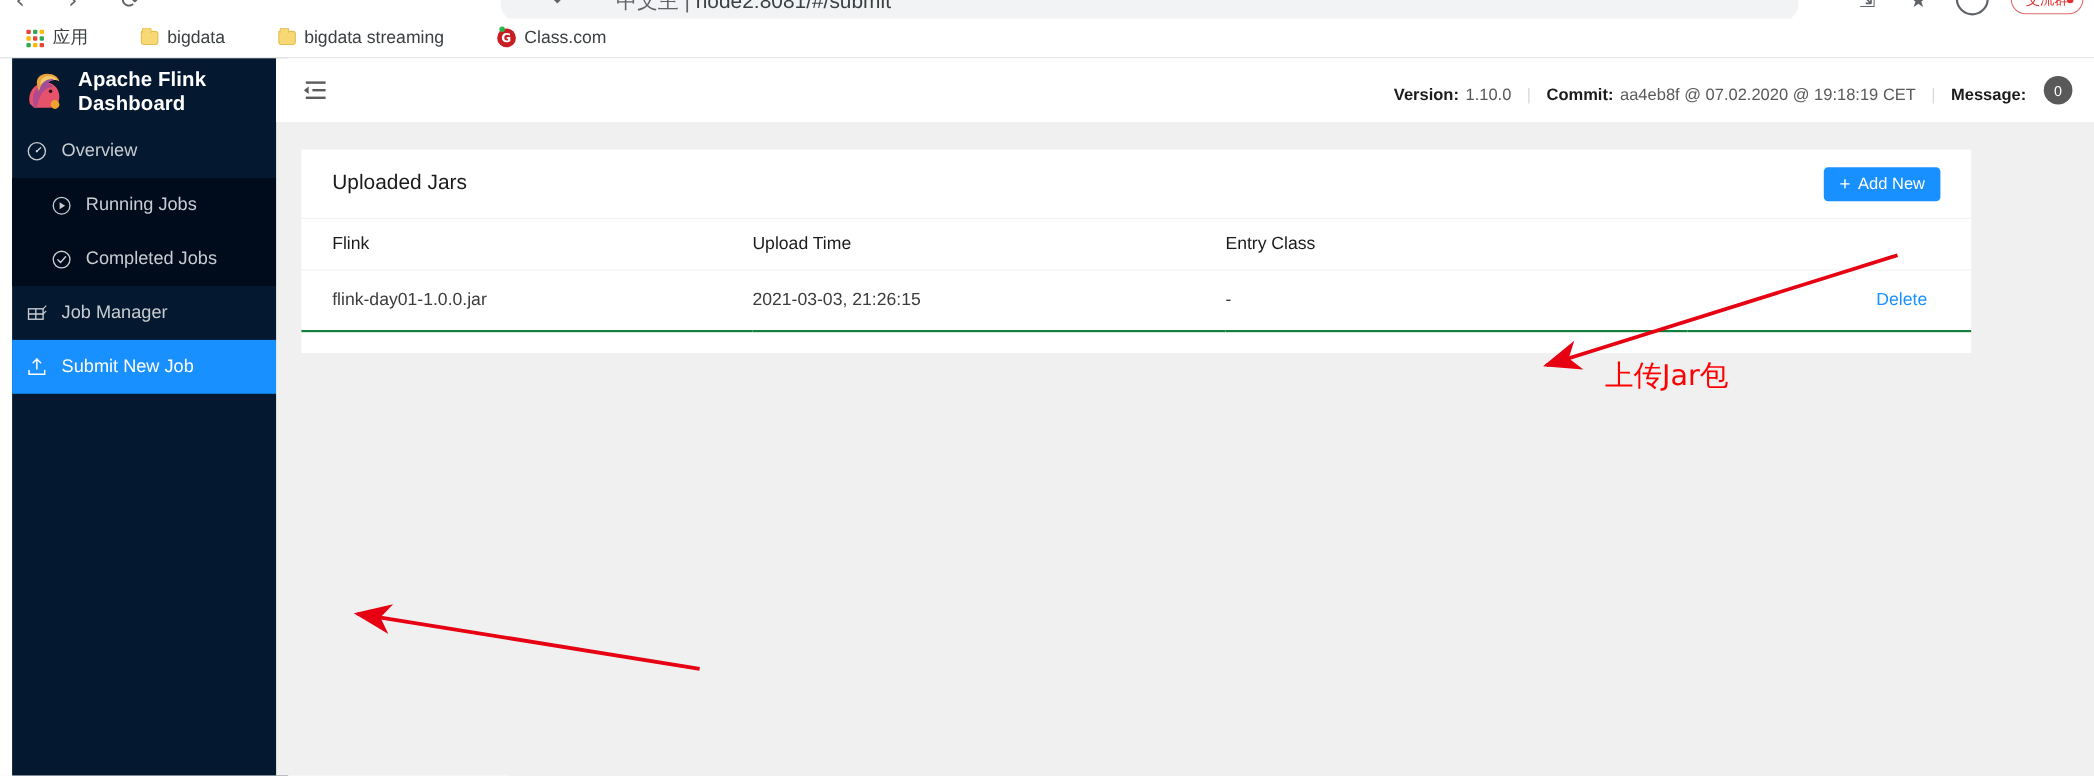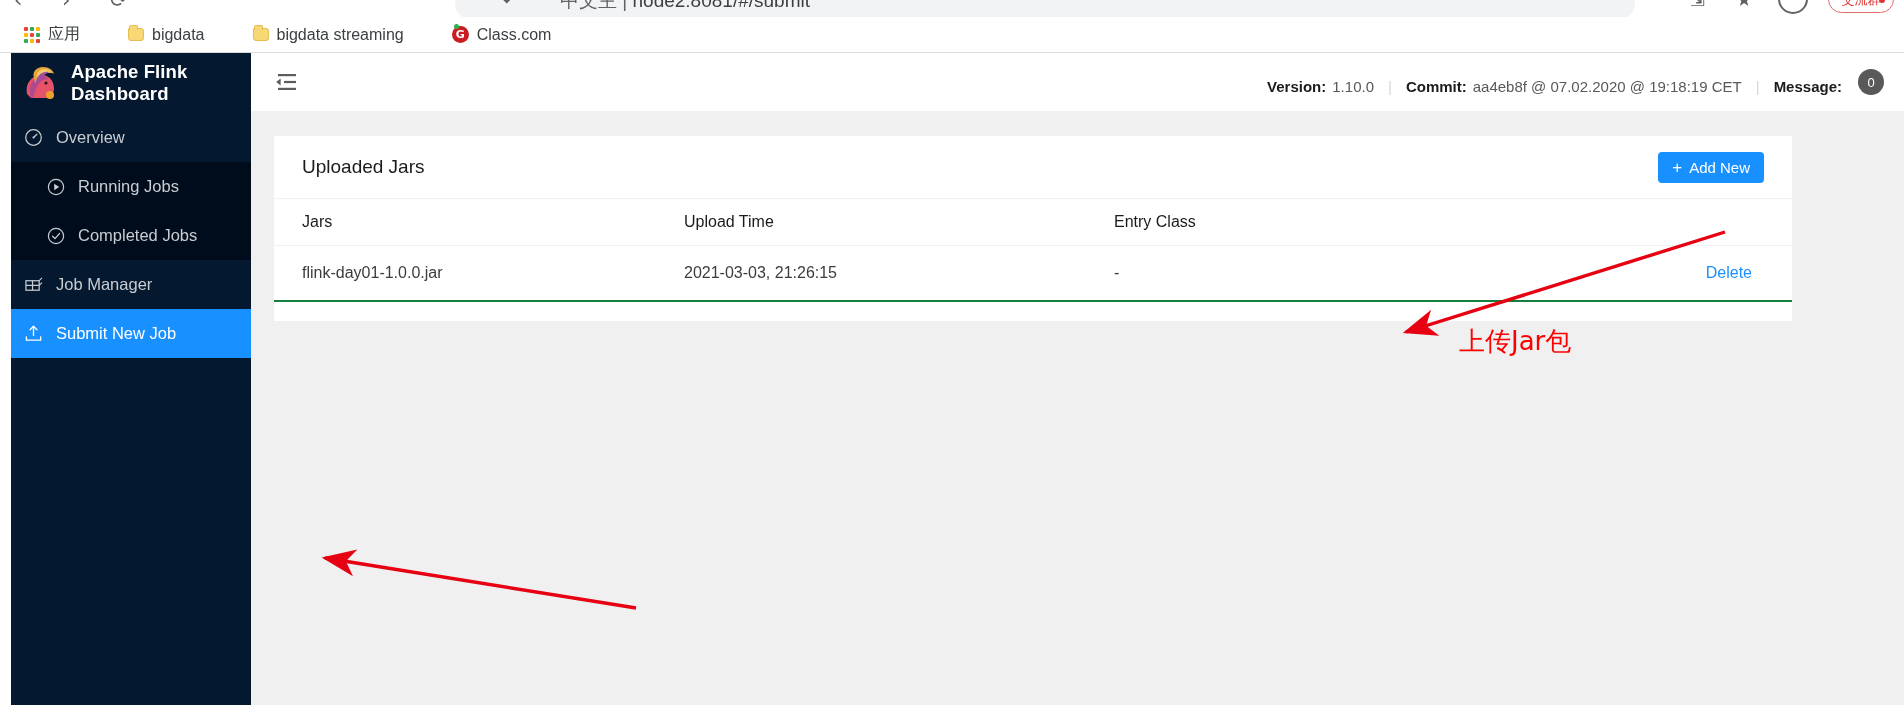--- a/index.html
+++ b/index.html
@@ -335,21 +335,21 @@
       <span id="card-title">Uploaded Jars</span>
       <button id="add-new-btn">
         <span class="plus">+</span>
         <span>Add New</span>
       </button>
     </div>
 
     <table id="jars-table">
       <thead>
         <tr>
-          <th class="col-name">Jars</th>
+          <th class="col-name">Flink</th>
           <th class="col-time">Upload Time</th>
           <th class="col-entry">Entry Class</th>
           <th class="col-action"></th>
         </tr>
       </thead>
       <tbody>
         <tr>
           <td class="col-name">flink-day01-1.0.0.jar</td>
           <td class="col-time">2021-03-03, 21:26:15</td>
           <td class="col-entry">-</td>

